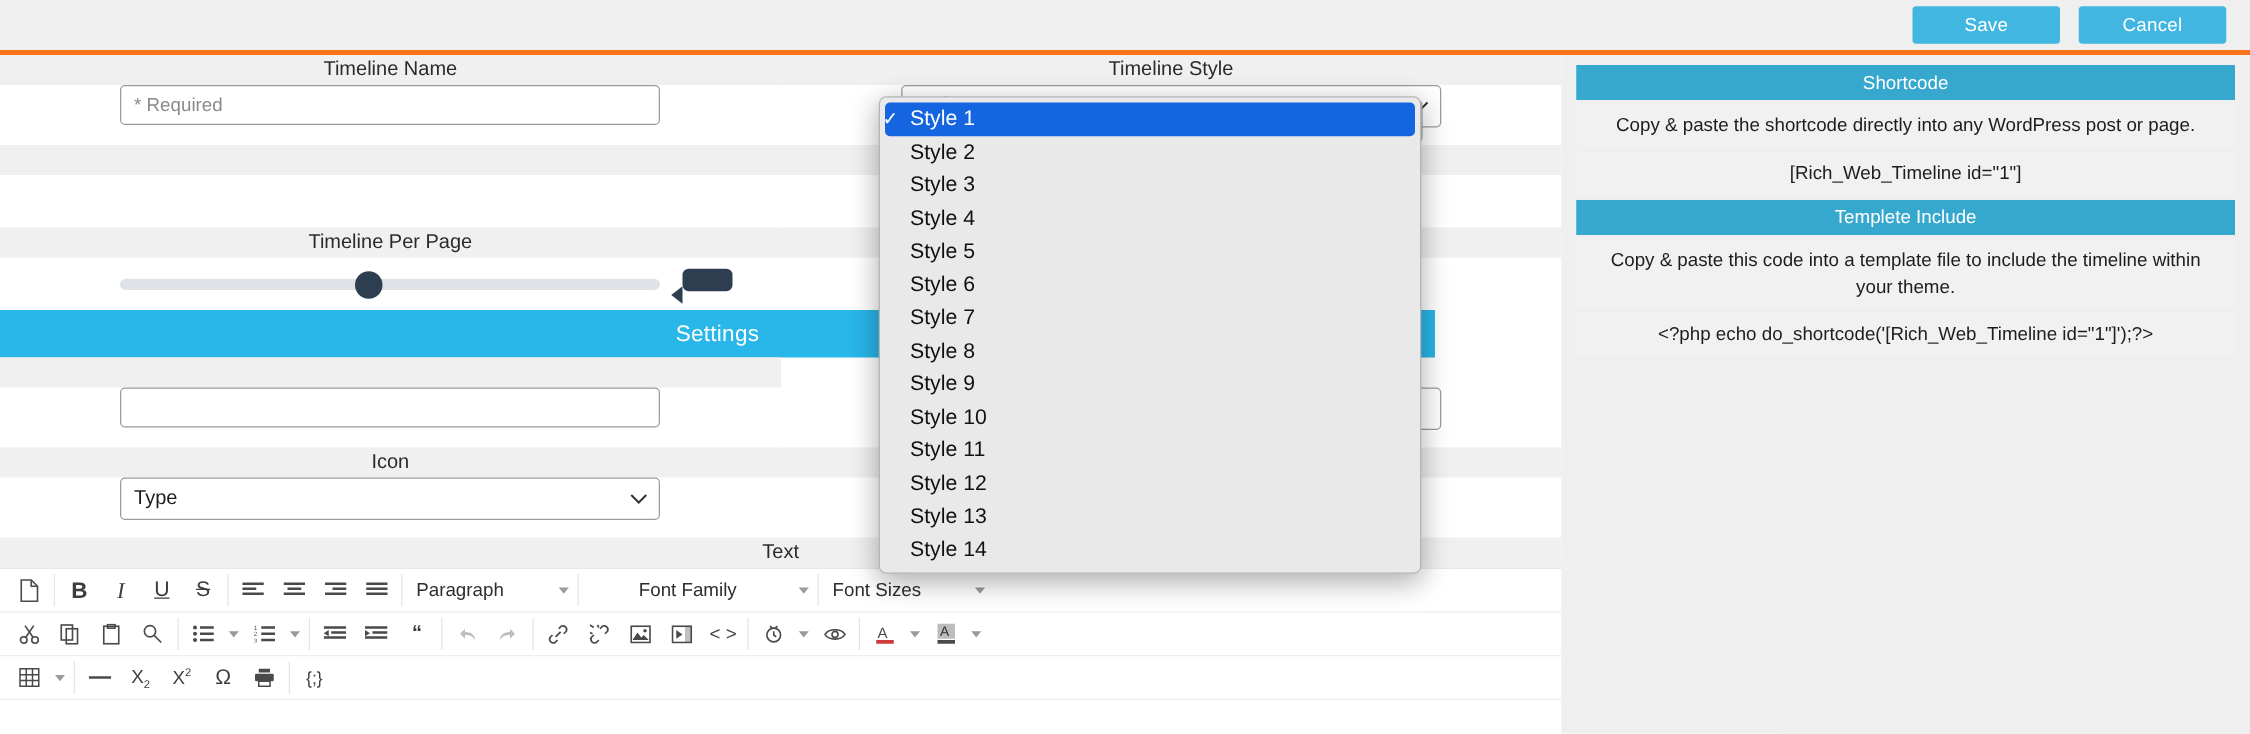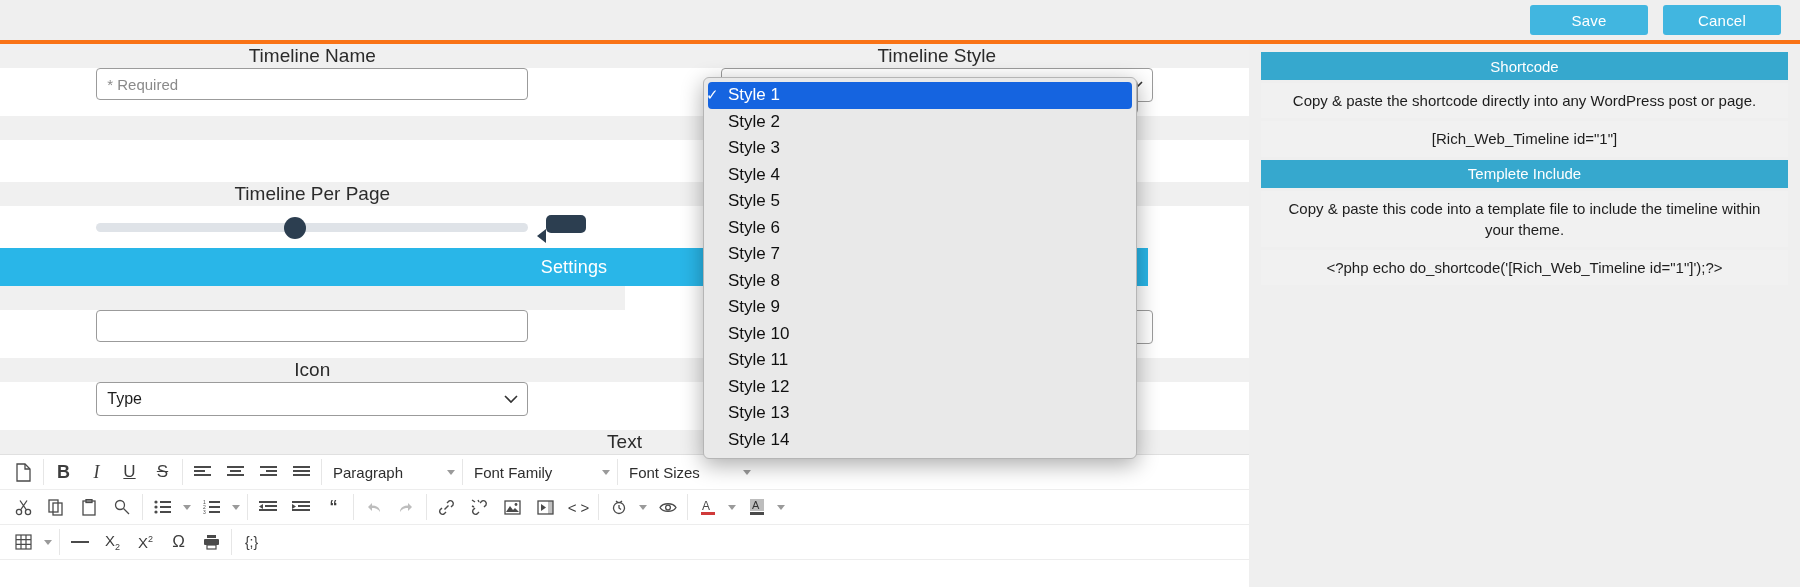--- a/index.html
+++ b/index.html
@@ -28,21 +28,21 @@
   .topbtn.cancel { left:1663px; }
 
   
   .maincol {
     position:absolute; left:0; top:44px; width:1249px; height:543px;
     background:#ffffff;
   }
   .row { display:flex; width:1249px; }
   .half { width:624.5px; display:flex; align-items:center; justify-content:center; }
   .lblcell {
-    height:24px; font-size:19px; color:#2b2b2b;
+    height:24px; font-size:16px; color:#2b2b2b;
     display:flex; align-items:center; justify-content:center;
   }
   .lblcell.grey { background:#f0f0f0; }
 
   .inputwrap { height:48px; display:flex; align-items:flex-start; justify-content:center; }
   .txtinput {
     width:432px; height:32px; border:1px solid #9b9b9b; border-radius:4px;
     padding:0 10px; font-size:15px; color:#333; outline:none; background:#fff;
     font-family:"Liberation Sans", sans-serif;
   }
@@ -115,21 +115,21 @@
   .tbtn.dis { color:#c2c2c2; }
   .caret { width:16px; height:28px; display:flex; align-items:center; justify-content:center; cursor:pointer; }
   .caret::after {
     content:""; border-left:4px solid transparent; border-right:4px solid transparent;
     border-top:5px solid #9a9a9a;
   }
   .tbsel {
     display:flex; align-items:center; justify-content:space-between;
     min-width:118px; height:28px; padding:0 6px 0 8px; font-size:15px; color:#2e2e2e; cursor:pointer;
   }
-  .tbsel.wide { min-width:132px; }
+  .tbsel.wide { min-width:132px;margin-left:37px; }
   .editorbody { height:36px; background:#fff; }
 
   
   .rightpanel {
     position:absolute; left:1249px; top:44px; width:551px; height:543px;
     background:#efefef; padding:8px 12px 0 12px;
   }
   .rpbar {
     background:#36a8ce; color:#fff; height:28px; margin-bottom:3px;
     display:flex; align-items:center; justify-content:center; font-size:15px;

